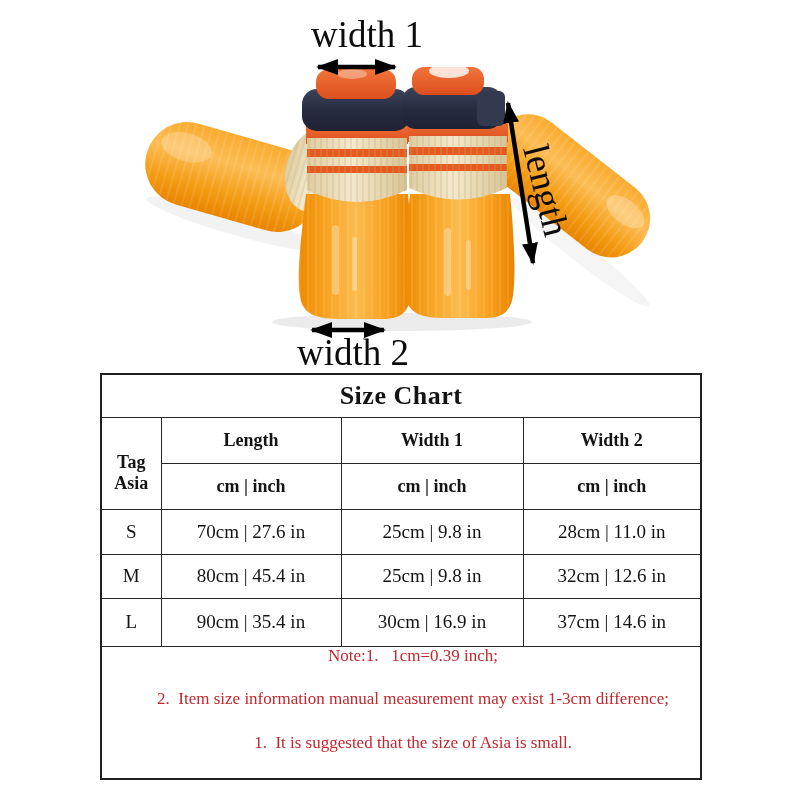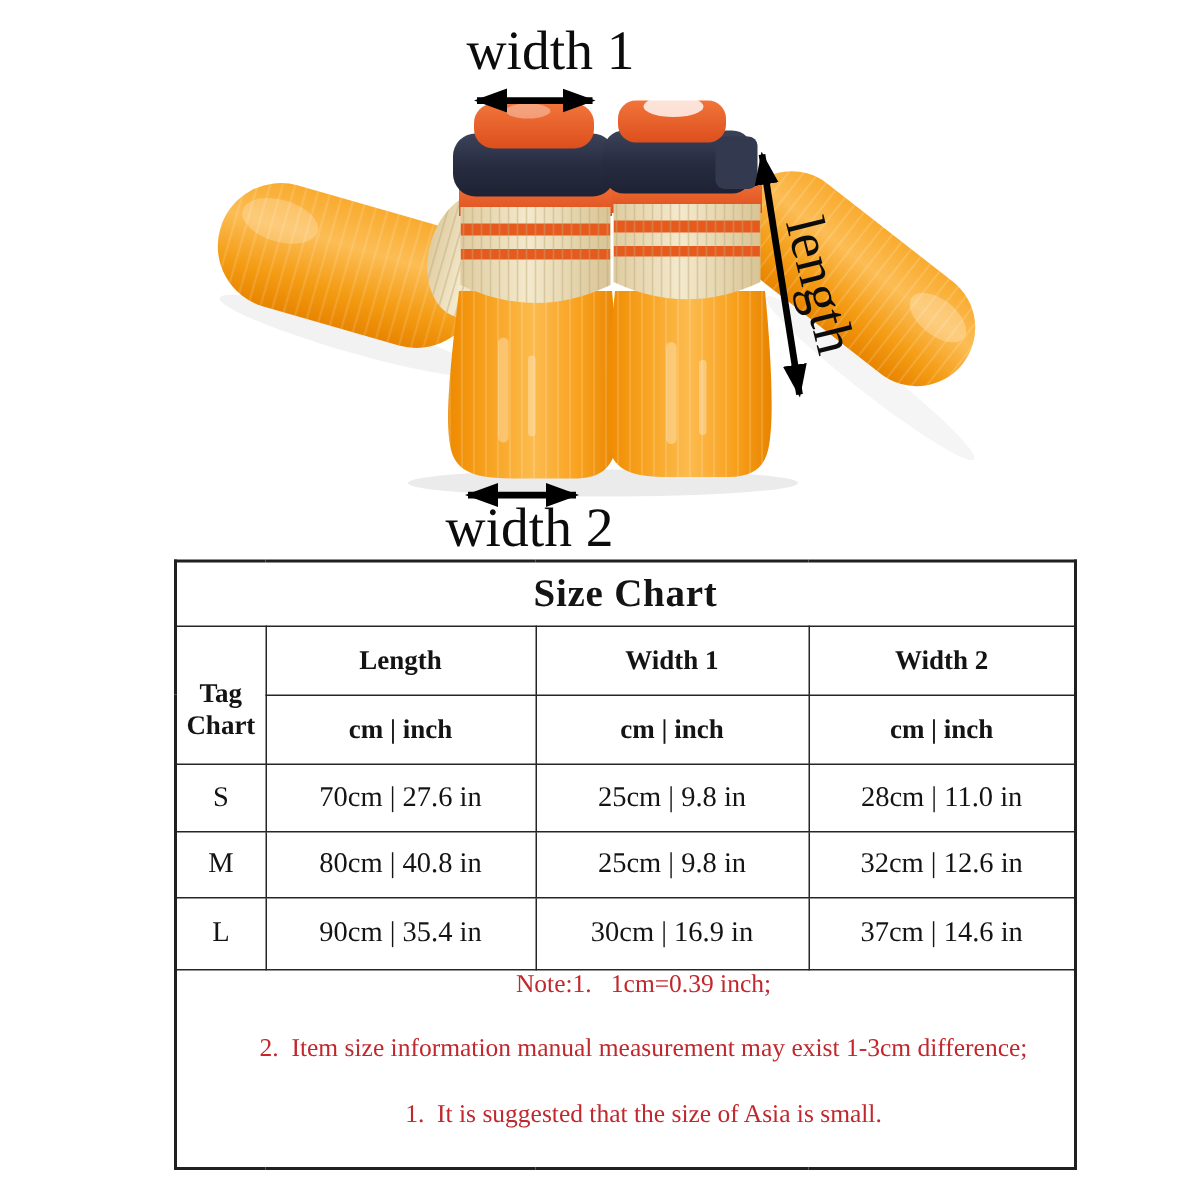--- a/index.html
+++ b/index.html
@@ -9,21 +9,21 @@
   
   .photo-area{position:absolute;left:0;top:0;width:800px;height:372px;}
   .photo-area svg{position:absolute;left:0;top:0;}
   .annot{position:absolute;font-family:"Liberation Serif","DejaVu Serif",serif;
          font-size:37px;color:#0c0c0c;line-height:1;white-space:nowrap;}
   .annot-width1{left:311px;top:16px;}
   .annot-width2{left:297px;top:334px;}
   .annot-length{left:553px;top:141px;transform:rotate(76deg);transform-origin:top left;}
 
   
-  .size-table{position:absolute;left:116px;top:373px;width:600px;
+  .size-table{position:absolute;left:100px;top:373px;width:600px;
               border-collapse:collapse;table-layout:fixed;
               border:2.5px solid #202020;}
   .size-table td{border:1.5px solid #262626;text-align:center;
                  vertical-align:middle;padding:0;overflow:hidden;}
   .title-cell{font-weight:bold;font-size:26px;letter-spacing:.5px;}
   .hdr{font-weight:bold;font-size:18px;}
   .corner-cell{font-weight:bold;font-size:18px;}
   .corner-cell .stack{display:flex;flex-direction:column;align-items:center;
                       justify-content:center;margin-top:20px;}
   .datac{font-size:19px;white-space:pre-wrap;margin-top:28px;}
@@ -167,41 +167,41 @@
       <col style="width:178px">
     </colgroup>
   <tbody>
     <tr style="height:43px">
       <td colspan="4" class="title-cell">Size Chart</td>
     </tr>
     <tr style="height:46px">
       <td rowspan="2" class="corner-cell">
         <div class="stack">
           <span>Tag</span>
-          <span>Chart</span>
+          <span>Asia</span>
         </div>
       </td>
       <td class="hdr">Length</td>
       <td class="hdr">Width 1</td>
       <td class="hdr">Width 2</td>
     </tr>
     <tr style="height:46px">
       <td class="hdr">cm | inch</td>
       <td class="hdr">cm | inch</td>
       <td class="hdr">cm | inch</td>
     </tr>
     <tr style="height:45px">
       <td class="sizec">S</td>
       <td class="datac">70cm | 27.6 in</td>
       <td class="datac">25cm | 9.8 in</td>
       <td class="datac">28cm | 11.0 in</td>
     </tr>
     <tr style="height:44px">
       <td class="sizec">M</td>
-      <td class="datac">80cm | 40.8 in</td>
+      <td class="datac">80cm | 45.4 in</td>
       <td class="datac">25cm | 9.8 in</td>
       <td class="datac">32cm | 12.6 in</td>
     </tr>
     <tr style="height:48px">
       <td class="sizec">L</td>
       <td class="datac">90cm | 35.4 in</td>
       <td class="datac">30cm | 16.9 in</td>
       <td class="datac">37cm | 14.6 in</td>
     </tr>
     <tr style="height:125px">

